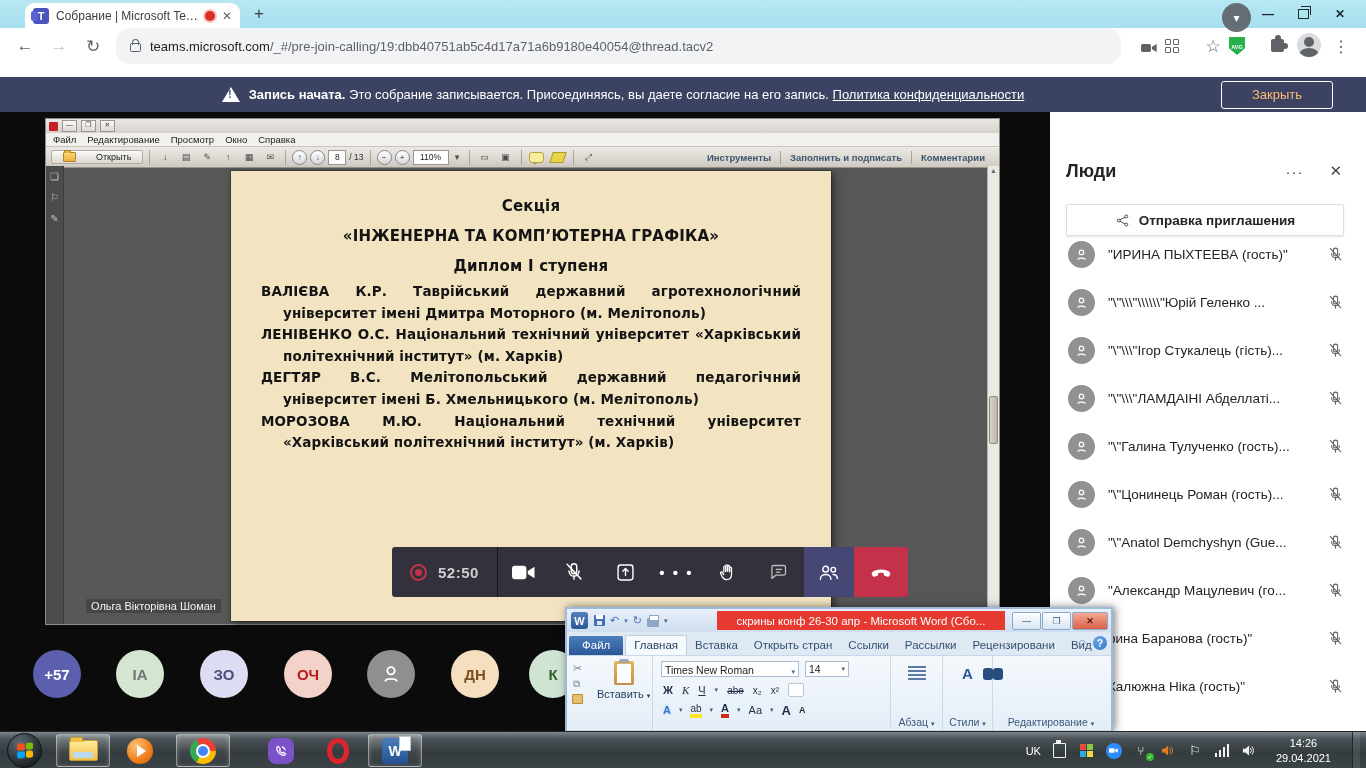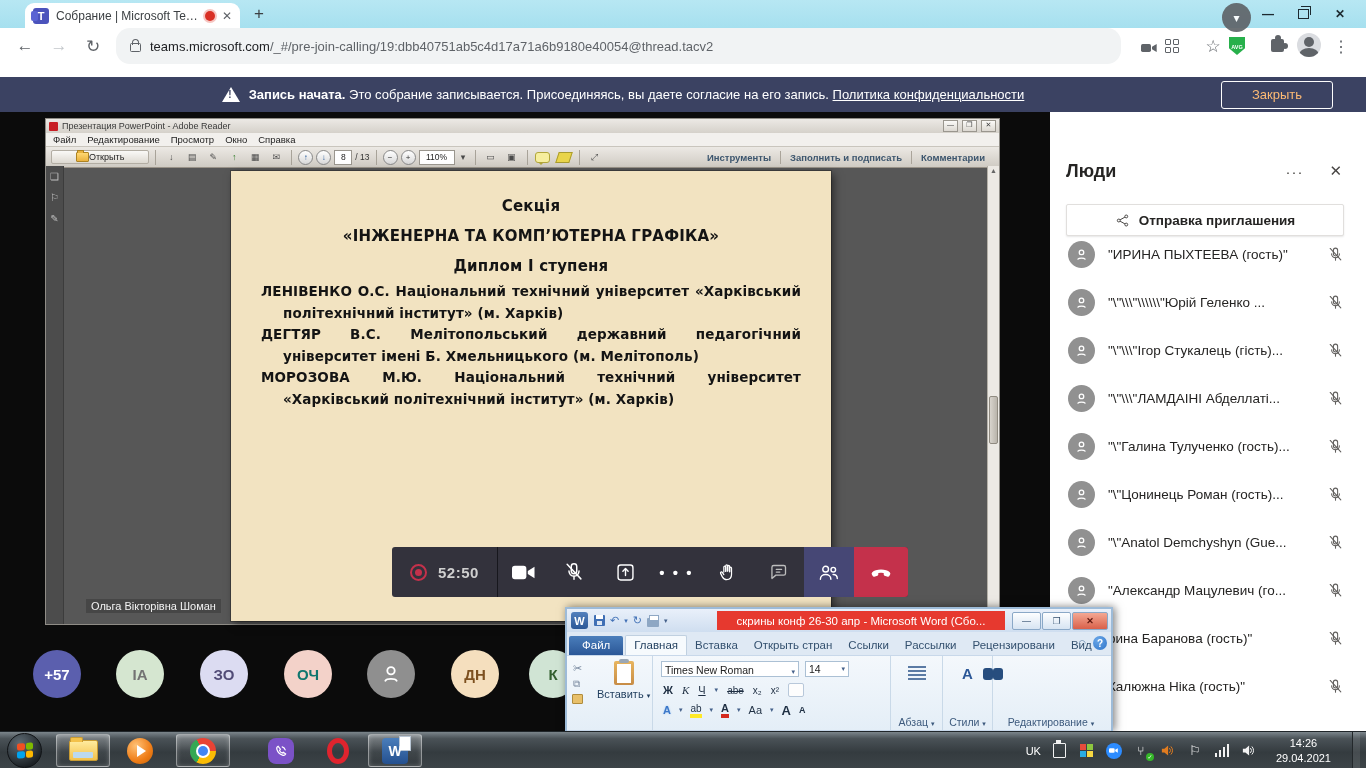--- a/index.html
+++ b/index.html
@@ -64,22 +64,22 @@
   .reader{left:45px;top:6px;width:955px;height:507px;background:#575757;border:1px solid #8f8c86;box-sizing:border-box;font-family:"Liberation Sans",sans-serif;}
   .r-title{height:14px;background:linear-gradient(#ece9e5,#d5d1ca);display:flex;align-items:center;padding:0 3px;gap:4px;}
   .r-appico{width:9px;height:9px;background:#c81f25;border-radius:1px;flex:0 0 9px;}
   .r-titletxt{font-size:9px;color:#3a3a3a;flex:1;white-space:nowrap;overflow:hidden;}
   .r-wbtn{width:13px;height:10px;border:1px solid #9a968e;background:linear-gradient(#fbfaf8,#dcd8d1);
     font-size:7px;line-height:8px;text-align:center;color:#444;}
   .r-menu{height:13px;background:#f2f0ed;display:flex;align-items:center;gap:11px;padding:0 7px;border-bottom:1px solid #c9c5bd;}
   .r-menu span{font-size:9.5px;color:#222;}
   .r-toolbar{height:20px;background:linear-gradient(#ece9e4,#cfcbc3);border-bottom:1px solid #999288;
     display:flex;align-items:center;padding:0 5px;gap:3px;}
-  .r-open{display:flex;align-items:center;gap:0;border:1px solid #b2ada3;border-radius:2px;background:linear-gradient(#faf9f7,#ddd9d1);
-    padding:1px 24px;font-size:9px;color:#222;}
+  .r-open{display:flex;align-items:center;gap:20px;border:1px solid #b2ada3;border-radius:2px;background:linear-gradient(#faf9f7,#ddd9d1);
+    padding:1px 11px;font-size:9px;color:#222;}
   .minifold{width:11px;height:8px;background:linear-gradient(#ffd873,#eab23e);border:1px solid #ad8323;border-radius:1px;position:relative;}
   .minifold::before{content:"";position:absolute;top:-3px;left:0;width:5px;height:2px;background:#eab23e;border:1px solid #ad8323;border-bottom:none;border-radius:1px 1px 0 0;}
   .r-sep{width:1px;height:15px;background:#a8a399;margin:0 3px;}
   .r-ibtn{width:16px;height:15px;display:flex;align-items:center;justify-content:center;font-size:9px;color:#4a4a4a;
     border:1px solid transparent;border-radius:2px;}
   .r-circ{width:13px;height:13px;border-radius:50%;border:1px solid #888;background:linear-gradient(#fff,#d8d8d8);
     display:flex;align-items:center;justify-content:center;font-size:8px;color:#333;}
   .r-circ.blue{color:#2d5f9e;}
   .pagebox{width:16px;height:13px;background:#fff;border:1px solid #9a968e;font-size:8.5px;text-align:center;line-height:13px;color:#222;}
   .zoombox{width:34px;height:13px;background:#fff;border:1px solid #9a968e;font-size:8.5px;text-align:center;line-height:13px;color:#222;}
@@ -291,21 +291,20 @@
       </span>
     </div>
     <span class="closebtn">Закрыть</span>
   </div>
 
   <div class="abs stage">
 
     <div class="abs reader">
       <div class="r-title">
         <span class="r-appico"></span>
-        <span class="r-titletxt">Презентация PowerPoint - Adobe Reader</span>
         <span class="r-wbtn">—</span>
         <span class="r-wbtn">❐</span>
         <span class="r-wbtn">✕</span>
       </div>
       <div class="r-menu">
         <span>Файл</span>
         <span>Редактирование</span>
         <span>Просмотр</span>
         <span>Окно</span>
         <span>Справка</span>
@@ -360,20 +359,21 @@
       <div class="r-scroll">
         <span class="arr" style="top:1px;">▲</span>
         <div class="r-thumb"></div>
         <span class="arr" style="bottom:1px;">▼</span>
       </div>
 
       <div class="slide">
         <div class="sl-h">Секція</div>
         <div class="sl-h">«ІНЖЕНЕРНА ТА КОМП’ЮТЕРНА ГРАФІКА»</div>
         <div class="sl-h" style="margin-bottom:6px;">Диплом І ступеня</div>
+        <div class="sl-entry">ВАЛІЄВА К.Р.  Таврійський  державний  агротехнологічний університет імені Дмитра Моторного (м. Мелітополь)</div>
         <div class="sl-entry">ЛЕНІВЕНКО О.С. Національний технічний університет «Харківський політехнічний інститут» (м. Харків)</div>
         <div class="sl-entry">ДЕГТЯР В.С. Мелітопольський державний педагогічний університет імені Б. Хмельницького (м. Мелітополь)</div>
         <div class="sl-entry">МОРОЗОВА М.Ю. Національний технічний університет «Харківський політехнічний інститут» (м. Харків)</div>
       </div>
     </div>
 
     <div class="abs callbar">
       <span class="rec"></span>
       <span class="timer">52:50</span>
       <span class="cb-div"></span>
@@ -435,21 +435,21 @@
       <span class="av" style="left: 33px; background: rgb(91, 95, 174);">
           <b style="color: rgb(255, 255, 255);">+57</b>
         </span>
       <span class="av" style="left: 116px; background: rgb(213, 230, 208);">
           <b style="color: #737373;">ІА</b>
         </span>
       <span class="av" style="left: 200px; background: rgb(220, 220, 242);">
           <b style="color: rgb(81, 75, 119);">ЗО</b>
         </span>
       <span class="av" style="left: 284px; background: rgb(243, 210, 201);">
-          <b style="color: #0f766e;">ОЧ</b>
+          <b style="color: #b91c1c;">ОЧ</b>
         </span>
       <span class="av" style="left: 367px; background: rgb(143, 143, 143);">
         <svg width="26" height="26" viewBox="0 0 24 24" fill="none" stroke="#fff" stroke-width="1.7" stroke-linecap="round">
           <circle cx="12" cy="9" r="3.4"></circle>
             <path d="M6.8 18.2c1.4-2.2 9-2.2 10.4 0"></path>
         </svg>
       </span>
       <span class="av" style="left: 451px; background: rgb(245, 223, 190);">
           <b style="color: rgb(125, 80, 31);">ДН</b>
         </span>

